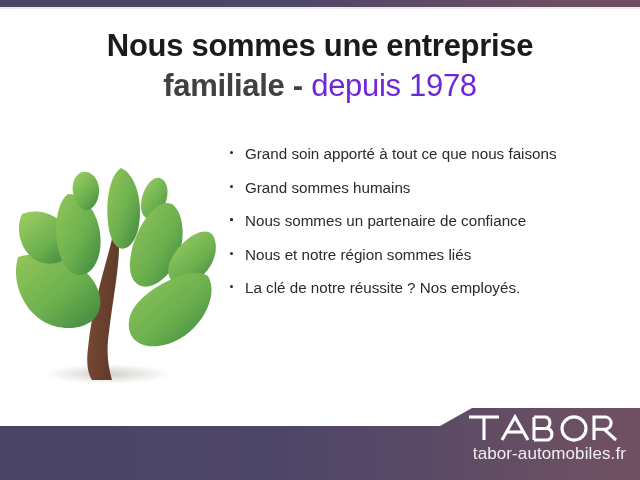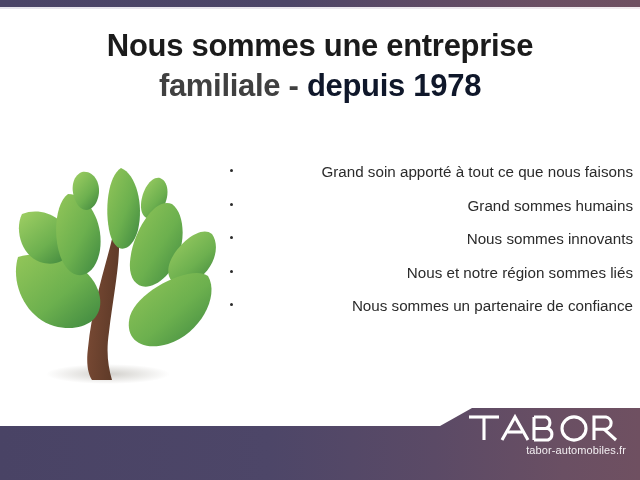--- a/index.html
+++ b/index.html
@@ -37,32 +37,31 @@
     top:26px; left:0; width:640px;
     text-align:center;
     font-size:31px;
     font-weight:bold;
     line-height:1.28;
     letter-spacing:-0.3px;
     color:#1b1b1b;
   }
   .headline .line2 { display:block; }
   .headline .accent {
-    color:#0f172a;
-    font-weight:bold;
+    color:#6d28d9;
+    font-weight:normal;
   }
   .headline .dash { color:#404040; }
 
   
   .bullets {
     position:absolute;
-    top:163px; left:228px;
+    top:145px; left:228px;
     width:405px;
     list-style:none;
-    text-align:right;
   }
   .bullets li {
     position:relative;
     padding-left:17px;
     margin-bottom:16.5px;
     font-size:15.2px;
     line-height:1.12;
     color:#2b2b2b;
     white-space:nowrap;
   }
@@ -97,21 +96,21 @@
     width:160px;
   }
   .logo-word {
     display:block;
     height:30px;
   }
   .logo-word svg { display:block; width:100%; height:100%; }
   .logo-tagline {
     display:block;
     margin-top:1px;
-    font-size:11px;
+    font-size:17px;
     color:#f2eef1;
     letter-spacing:0.1px;
     font-weight:normal;
   }
 </style>
 </head>
 <body>
 
 <div id="slide">
 
@@ -179,29 +178,32 @@
     <li>
       <span class="dot"></span>
       <span>Grand soin apporté à tout ce que nous faisons</span>
     </li>
     <li>
       <span class="dot"></span>
       <span>Grand sommes humains</span>
     </li>
     <li>
       <span class="dot"></span>
-      <span>Nous sommes innovants</span>
+    </li>
+    <li>
+      <span class="dot"></span>
+      <span>Nous sommes un partenaire de confiance</span>
     </li>
     <li>
       <span class="dot"></span>
       <span>Nous et notre région sommes liés</span>
     </li>
     <li>
       <span class="dot"></span>
-      <span>Nous sommes un partenaire de confiance</span>
+      <span>La clé de notre réussite ? Nos employés.</span>
     </li>
   </ul>
 
   <div class="footer">
     <svg viewBox="0 0 640 80" preserveAspectRatio="none" xmlns="http://www.w3.org/2000/svg" aria-hidden="true">
       <defs>
         <linearGradient id="fg" x1="0" y1="0" x2="1" y2="0">
           <stop offset="0%" stop-color="#494365"></stop>
           <stop offset="42%" stop-color="#4d4668"></stop>
           <stop offset="68%" stop-color="#5b4a66"></stop>

